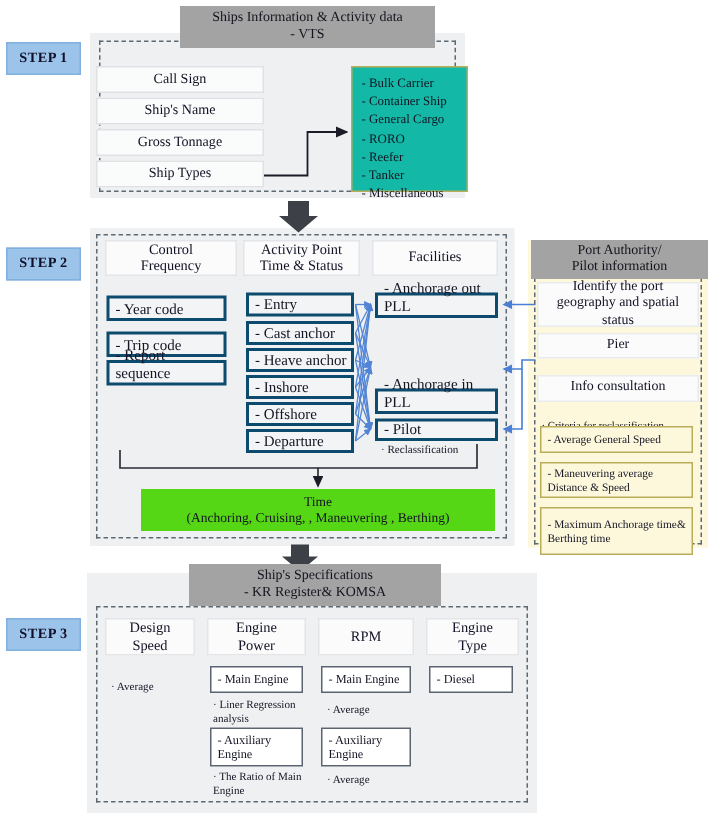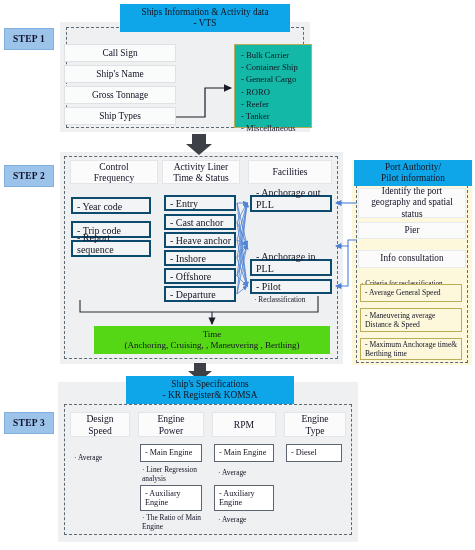--- a/index.html
+++ b/index.html
@@ -12,21 +12,21 @@
   .step-badge{background:#9cc3ea;border:1px solid #7fb0de;
     display:flex;align-items:center;justify-content:center;
     font-size:9.5px;font-weight:bold;letter-spacing:.3px;color:#101028;}
 
   
   .panel-grey{background:#eef0f1;}
   .dash{border:1.3px dashed #5d6a74;}
   .dashdot{border:1.3px dashed #5d6a74;}
 
   
-  .banner{background:#0ea5e9;display:flex;flex-direction:column;
+  .banner{background:#a3a3a3;display:flex;flex-direction:column;
     align-items:center;justify-content:center;font-size:9.3px;
     line-height:1.22;color:#14141e;text-align:center;z-index:20;}
 
   
   .colhead{background:#fbfbfc;border:1px solid #e3e5e8;
     display:flex;flex-direction:column;align-items:center;justify-content:center;
     font-size:9.6px;line-height:1.18;text-align:center;color:#121225;}
 
   
   .itembox{background:#f3f4f5;border:2px solid #0c4a6e;
@@ -109,21 +109,21 @@
 
 <div class="abs step-badge" style="left:4px;top:165px;width:50px;height:22px;">
   <span>STEP 2</span>
 </div>
 
 <div class="abs colhead" style="left:70px;top:160px;width:88px;height:24px;text-align:center;">
   <span>Control</span>
   <span>Frequency</span>
 </div>
 <div class="abs colhead" style="left:162px;top:160px;width:78px;height:24px;">
-  <span>Activity Liner</span>
+  <span>Activity Point</span>
   <span>Time &amp; Status</span>
 </div>
 <div class="abs colhead" style="left:248px;top:160px;width:84px;height:24px;">
   <span>Facilities</span>
 </div>
 
 <div class="abs itembox lft" style="left:71px;top:197px;width:80px;height:17px;">
   <span>- Year code</span>
   </div>
 <div class="abs itembox lft" style="left:71px;top:221px;width:80px;height:17px;">
@@ -186,21 +186,21 @@
 <div class="abs pa-head" style="left:358px;top:250px;width:108px;height:18px;">
   <span>Info consultation</span>
 </div>
 
 <div class="abs pa-item" style="left:360px;top:284px;width:102px;height:18px;">
   <span>- Average General  Speed</span>
   </div>
 <div class="abs pa-item" style="left:360px;top:308px;width:102px;height:24px;">
   <span>- Maneuvering  average Distance &amp; Speed</span>
   </div>
-<div class="abs pa-item" style="left:360px;top:338px;width:102px;height:22px;">
+<div class="abs pa-item" style="left:360px;top:338px;width:102px;height:32px;">
   <span>- Maximum Anchorage time&amp; Berthing time</span>
   </div>
 
 <div class="abs panel-grey" style="left:58px;top:382px;width:300px;height:160px;"></div>
 <div class="abs dashdot" style="left:64px;top:404px;width:288px;height:131px;"></div>
 
 <div class="abs step-badge" style="left:4px;top:412px;width:50px;height:22px;">
   <span>STEP 3</span>
 </div>
 

